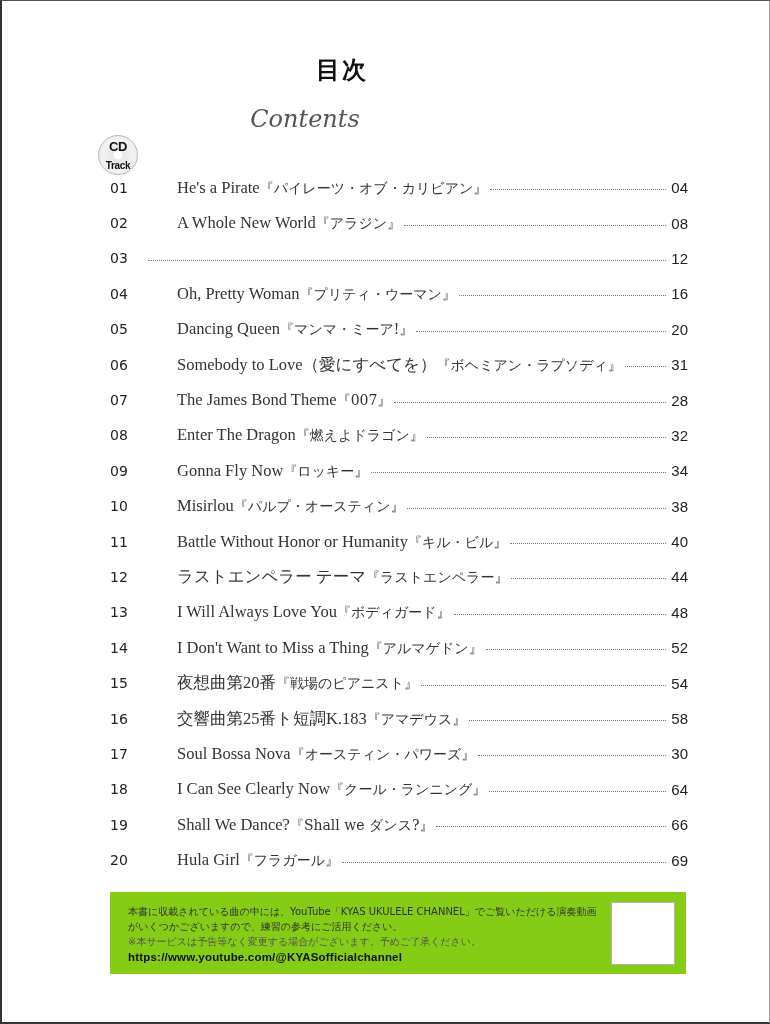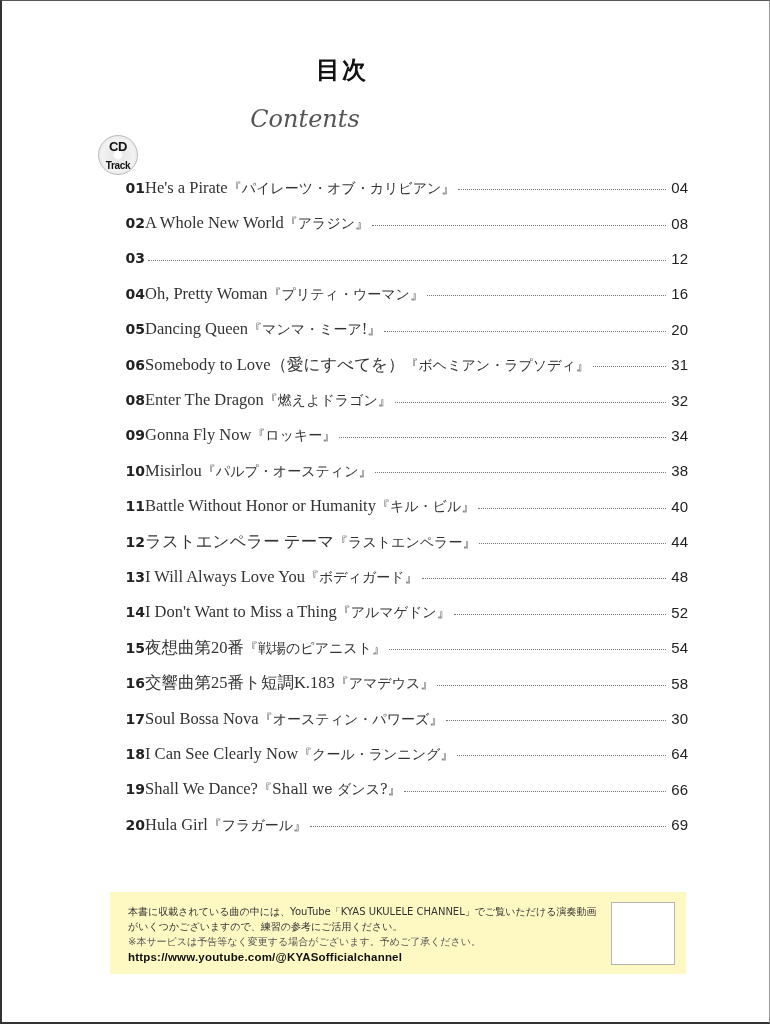--- a/index.html
+++ b/index.html
@@ -33,38 +33,38 @@
     .cd-badge .cd { font-size: 13px; letter-spacing: -0.5px; }
     .cd-badge .track { font-size: 10px; letter-spacing: -0.3px; margin-top: 8px; }
     .toc {
       position: absolute; left: 110px; top: 170px; width: 578px;
     }
     .toc-row {
       position: relative; height: 35.4px; display: flex; align-items: center;
     }
     .toc-num {
       width: 35px; flex: 0 0 35px;
-      font-family: "DejaVu Sans", sans-serif; font-weight: bold; font-size: 14px; color: #222; text-align: right;
+      font-family: "DejaVu Sans", sans-serif; font-weight: normal; font-size: 14px; color: #222;
     }
     .toc-title {
       flex: 0 0 auto; white-space: nowrap;
-      font-family: "Liberation Serif", serif; font-size: 16.5px; color: #333;
+      font-family: "Liberation Serif", serif; font-size: 16.5px; color: #333; margin-left: 32px;
     }
     .toc-title .jp { font-family: "DejaVu Serif", serif; font-size: 14px; color: #333; }
     .toc-leader {
       flex: 1 1 auto; height: 1px; margin: 0 2px 0 3px; align-self: center; margin-top: 4px;
       border-bottom: 1px dotted #777;
     }
     .toc-page {
       flex: 0 0 auto; width: 20px; text-align: right;
       font-family: "Liberation Sans", sans-serif; font-size: 15px; color: #222;
     }
     .note-box {
       position: absolute; left: 110px; top: 892px; width: 576px; height: 82px;
-      background: #fef9c3;
+      background: #84cc16;
     }
     .note-text {
       position: absolute; left: 18px; top: 12px; width: 478px;
       font-family: "DejaVu Sans", sans-serif; font-size: 10px; line-height: 15px; color: #333;
     }
     .note-small {
       position: absolute; left: 18px; top: 43px;
       font-family: "DejaVu Sans", sans-serif; font-size: 10px; color: #555;
     }
     .note-url {
@@ -118,20 +118,26 @@
     <span class="toc-num">05</span>
     <span class="toc-title"><span class="en">Dancing Queen</span><span class="jp">『マンマ・ミーア!』</span></span>
     <span class="toc-leader"></span>
     <span class="toc-page">20</span>
   </div>
     <div class="toc-row">
     <span class="toc-num">06</span>
     <span class="toc-title"><span class="en">Somebody to Love（愛にすべてを）</span><span class="jp">『ボヘミアン・ラプソディ』</span></span>
     <span class="toc-leader"></span>
     <span class="toc-page">31</span>
+  </div>
+    <div class="toc-row">
+    <span class="toc-num">07</span>
+    <span class="toc-title"><span class="en">The James Bond Theme</span><span class="jp">『007』</span></span>
+    <span class="toc-leader"></span>
+    <span class="toc-page">28</span>
   </div>
     <div class="toc-row">
     <span class="toc-num">08</span>
     <span class="toc-title"><span class="en">Enter The Dragon</span><span class="jp">『燃えよドラゴン』</span></span>
     <span class="toc-leader"></span>
     <span class="toc-page">32</span>
   </div>
     <div class="toc-row">
     <span class="toc-num">09</span>
     <span class="toc-title"><span class="en">Gonna Fly Now</span><span class="jp">『ロッキー』</span></span>

